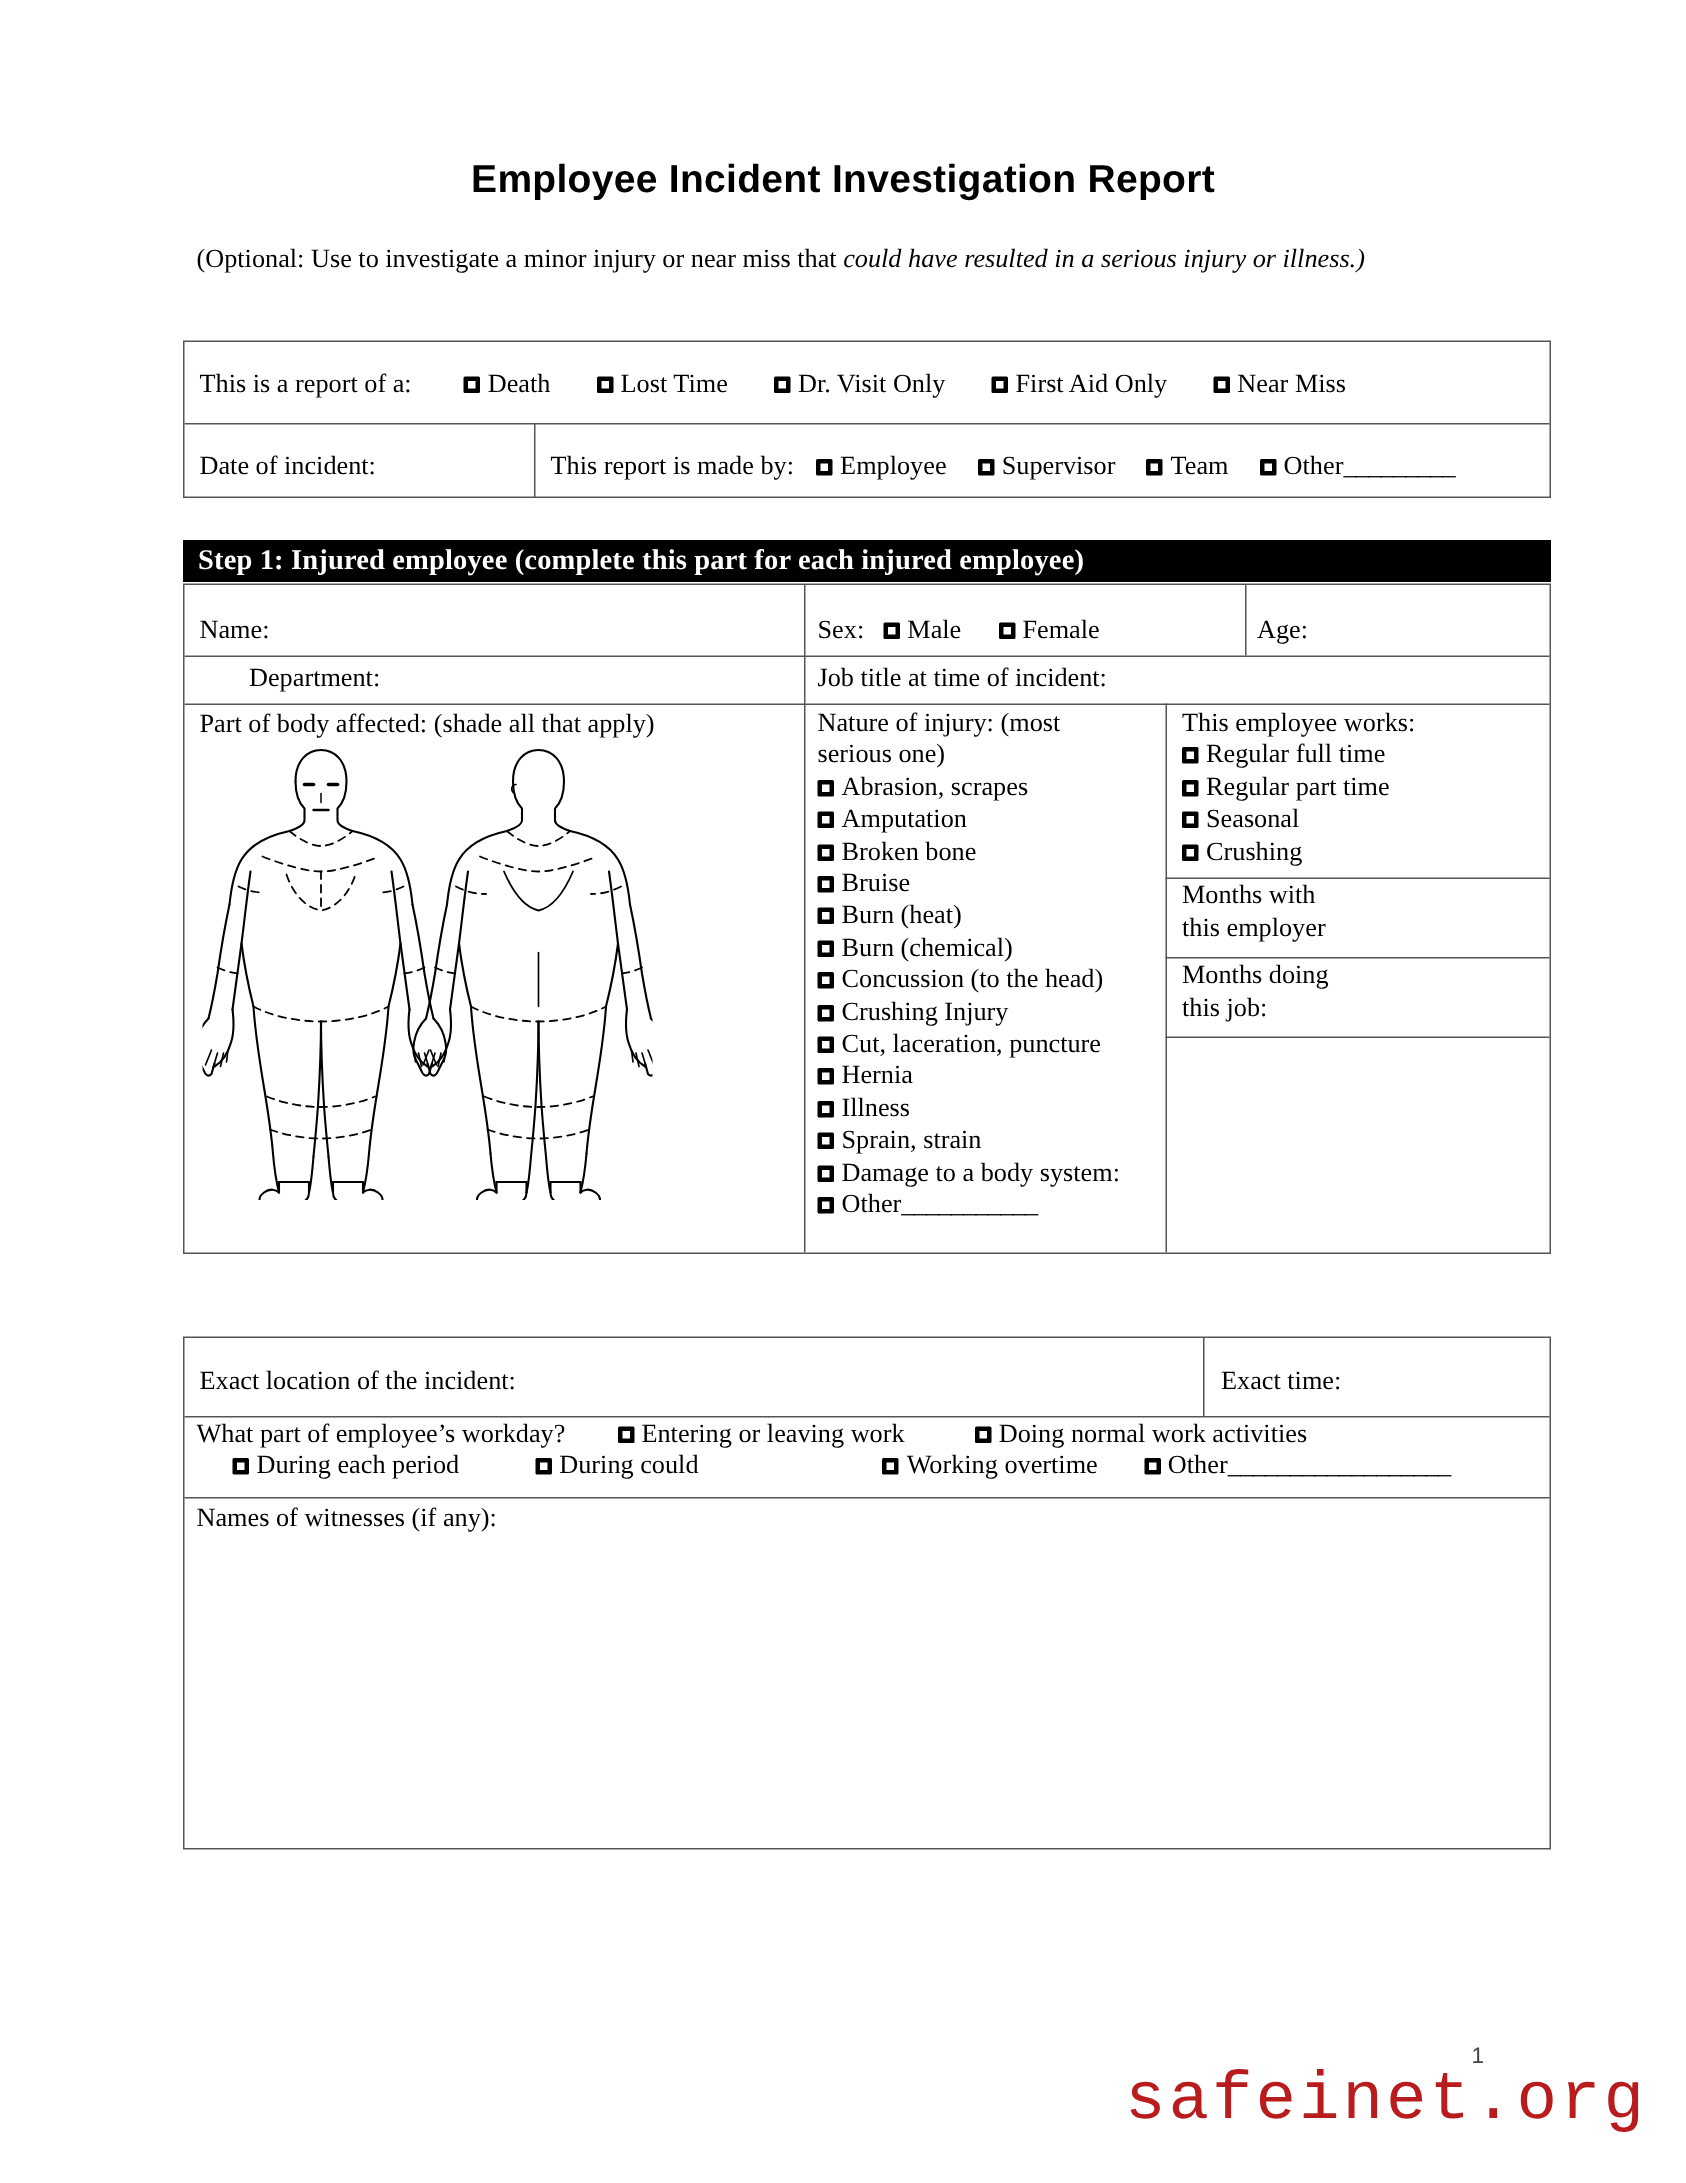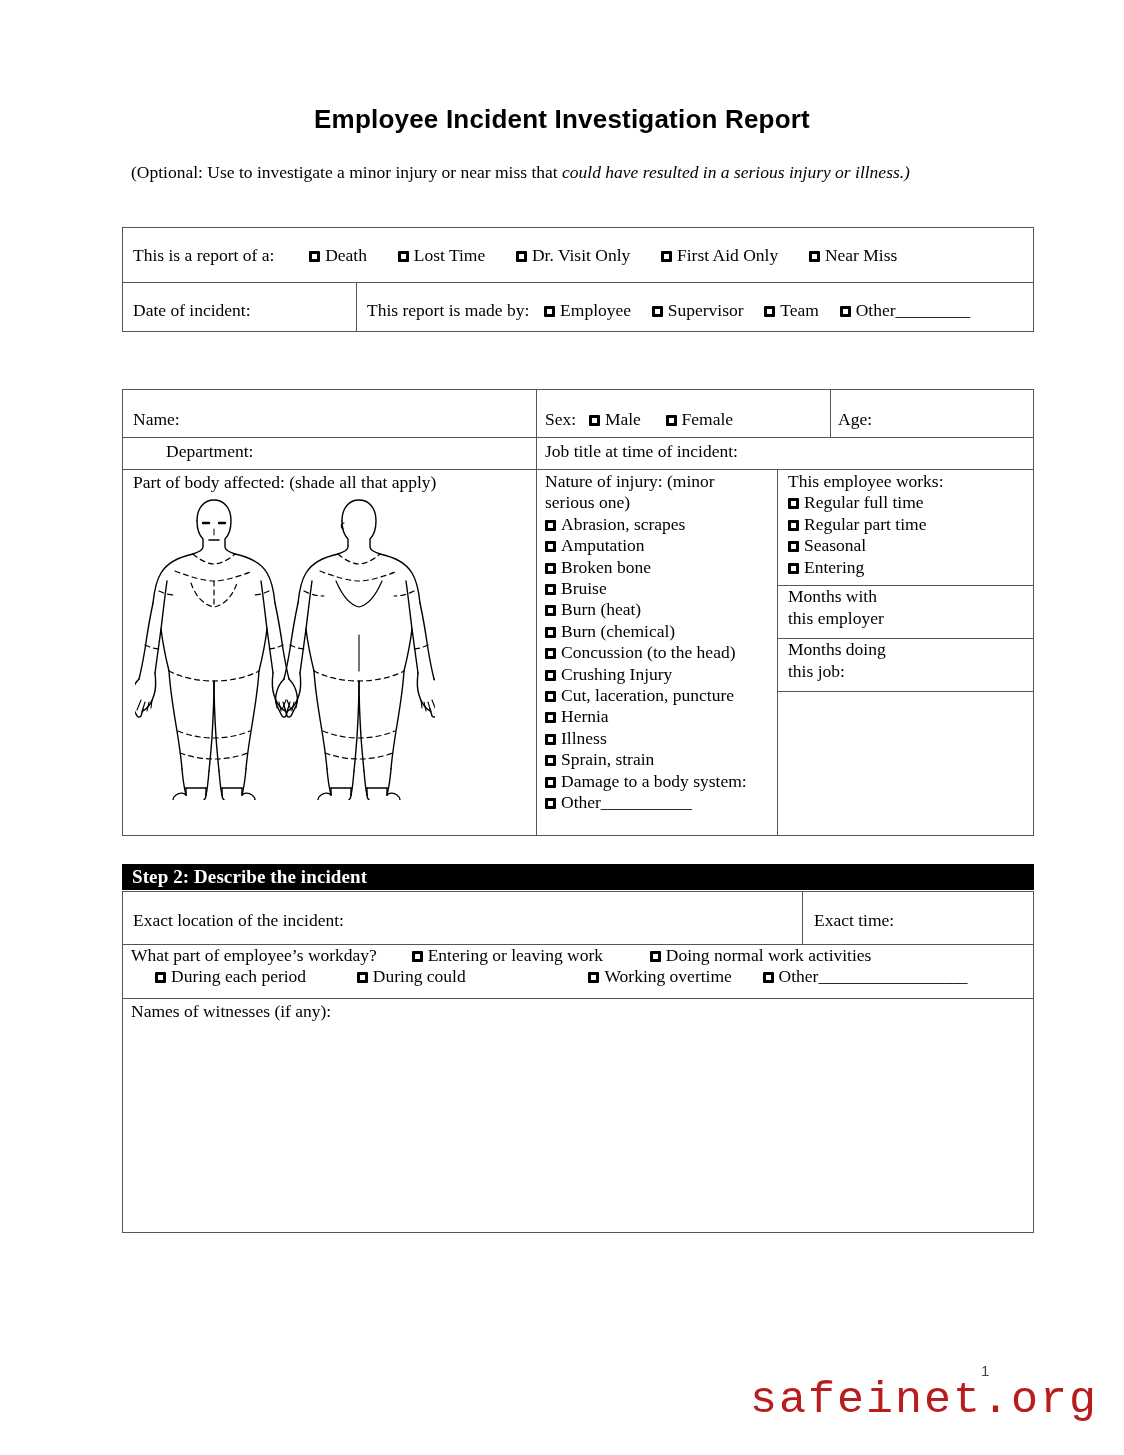--- a/index.html
+++ b/index.html
@@ -111,20 +111,23 @@
     <span style="display:inline-block;width:6px;"></span>
     <span class="opt"><span class="cb"></span><span>Employee</span></span>
     <span style="display:inline-block;width:12px;"></span>
     <span class="opt"><span class="cb"></span><span>Supervisor</span></span>
     <span style="display:inline-block;width:12px;"></span>
     <span class="opt"><span class="cb"></span><span>Team</span></span>
     <span style="display:inline-block;width:12px;"></span>
     <span class="opt"><span class="cb"></span><span>Other</span><span style="letter-spacing:-0.5px;">_________</span></span>
   </div>
 
+  <div class="stepbar" style="left:122px;top:360px;width:912px;height:28px;">
+    <span>Step 1:  Injured employee (complete this part for each injured employee)</span>
+  </div>
 
   <div class="block" style="left:122px;top:389px;width:912px;height:447px;">
 
     <div class="hline" style="left:0;top:47px;width:910px;"></div>
     <div class="hline" style="left:0;top:79px;width:910px;"></div>
 
     <div class="vline" style="left:413px;top:0;height:445px;"></div>
     <div class="vline" style="left:707px;top:0;height:47px;"></div>
     <div class="vline" style="left:654px;top:79px;height:366px;"></div>
 
@@ -283,21 +286,21 @@
             <path d="M43 236 C55 241 68 243 79 243 C90 243 103 241 115 236"></path>
             <path d="M45 258 C56 262 68 264 79 264 C90 264 102 262 113 258"></path>
           </g>
         </g>
       </g>
     </svg>
   </div>
 
   <div class="cell" style="left:545px;top:471px;width:230px;">
     <div class="injlist">
-      <div>Nature of injury: (minor</div>
+      <div>Nature of injury: (most</div>
       <div>serious one)</div>
     </div>
     <div class="injlist">
       <div><span class="cb"></span><span>Abrasion, scrapes</span></div>
       <div><span class="cb"></span><span>Amputation</span></div>
       <div><span class="cb"></span><span>Broken bone</span></div>
       <div><span class="cb"></span><span>Bruise</span></div>
       <div><span class="cb"></span><span>Burn (heat)</span></div>
       <div><span class="cb"></span><span>Burn (chemical)</span></div>
       <div><span class="cb"></span><span>Concussion (to the head)</span></div>
@@ -310,37 +313,34 @@
       <div><span class="cb"></span><span>Other</span><span style="letter-spacing:-0.5px;">___________</span></div>
     </div>
   </div>
 
   <div class="cell" style="left:788px;top:471px;width:240px;">
     <div class="injlist"><span>This employee works:</span></div>
     <div class="injlist">
       <div><span class="cb"></span><span>Regular full time</span></div>
       <div><span class="cb"></span><span>Regular part time</span></div>
       <div><span class="cb"></span><span>Seasonal</span></div>
-      <div><span class="cb"></span><span>Entering</span></div>
+      <div><span class="cb"></span><span>Crushing</span></div>
     </div>
   </div>
 
   <div class="cell" style="left:788px;top:586px;width:230px;line-height:21.5px;">
     <div>Months with</div>
     <div>this employer</div>
   </div>
 
   <div class="cell" style="left:788px;top:639px;width:230px;line-height:21.5px;">
     <div>Months doing</div>
     <div>this job:</div>
   </div>
 
-  <div class="stepbar" style="left:122px;top:864px;width:912px;height:26px;">
-    <span>Step 2:  Describe the incident</span>
-  </div>
 
   <div class="block" style="left:122px;top:891px;width:912px;height:342px;">
     <div class="hline" style="left:0;top:52px;width:910px;"></div>
     <div class="hline" style="left:0;top:106px;width:910px;"></div>
     <div class="vline" style="left:679px;top:0;height:52px;"></div>
   </div>
 
   <div class="cell" style="left:133px;top:909px;">
     <span>Exact location of the incident:</span>
   </div>

